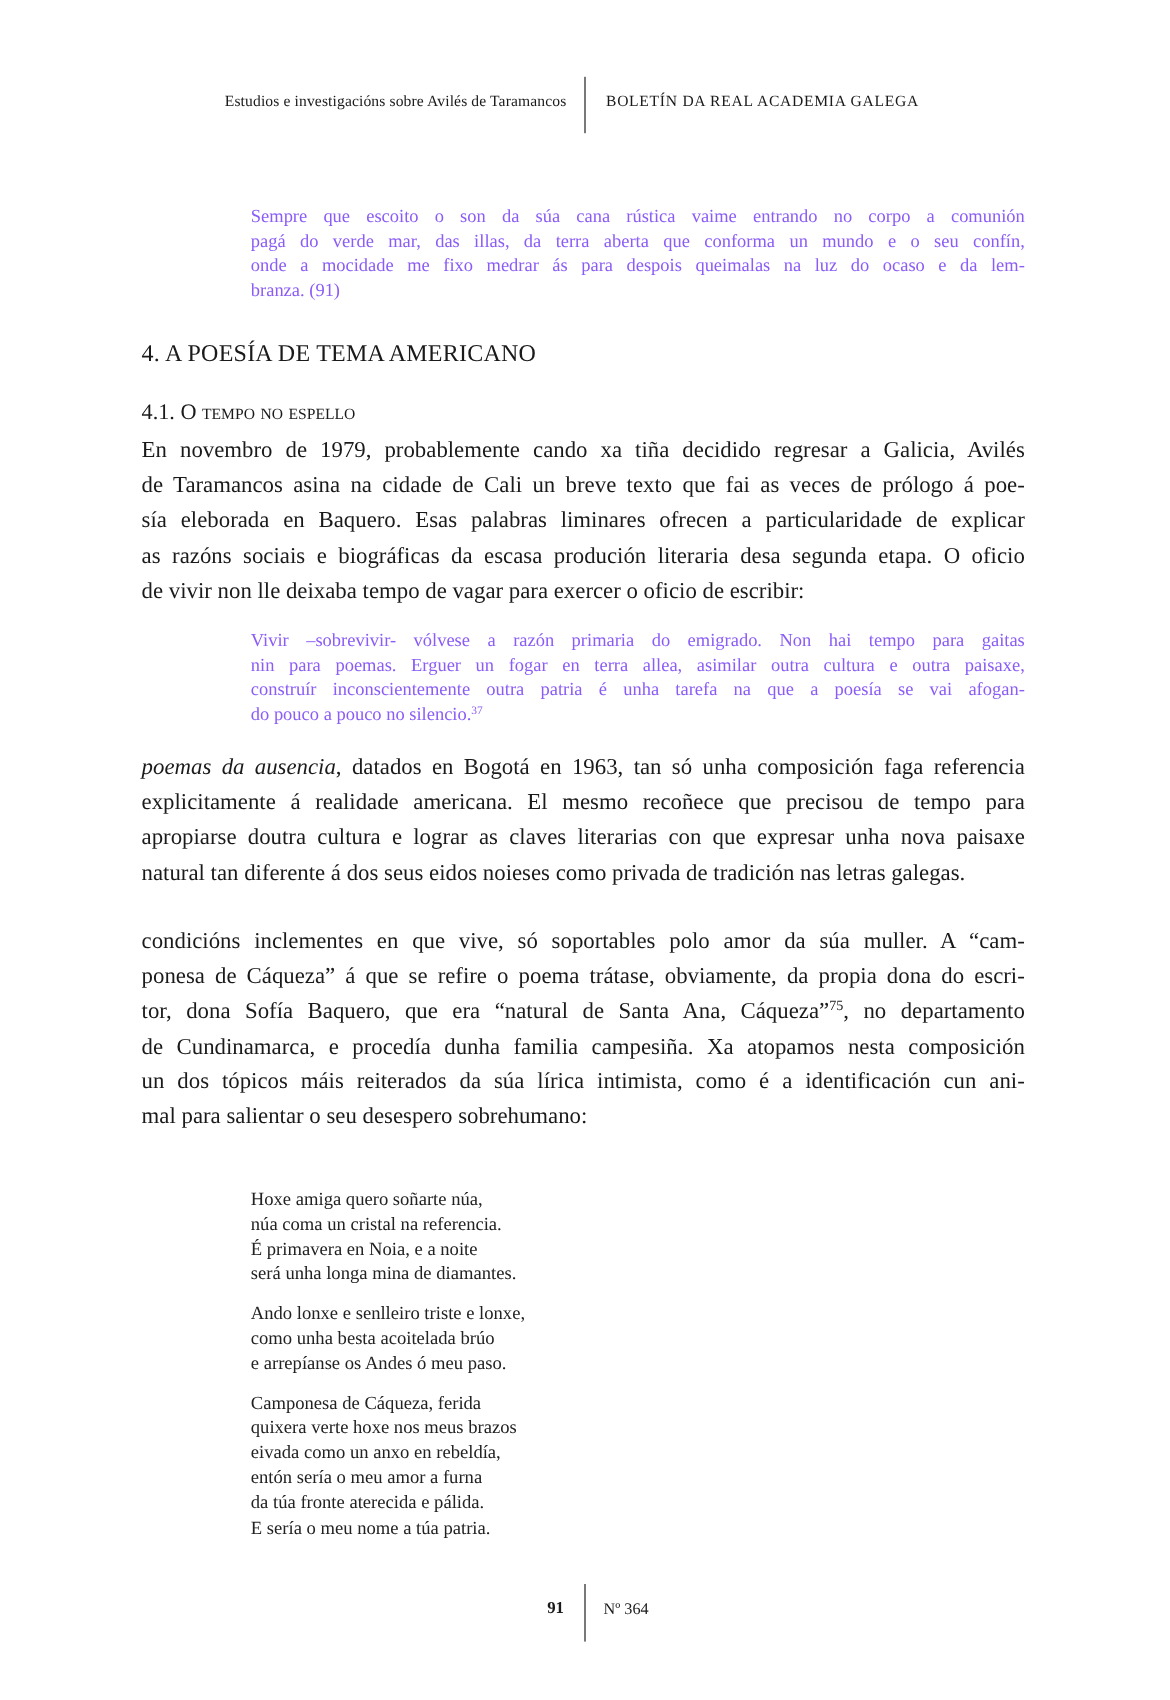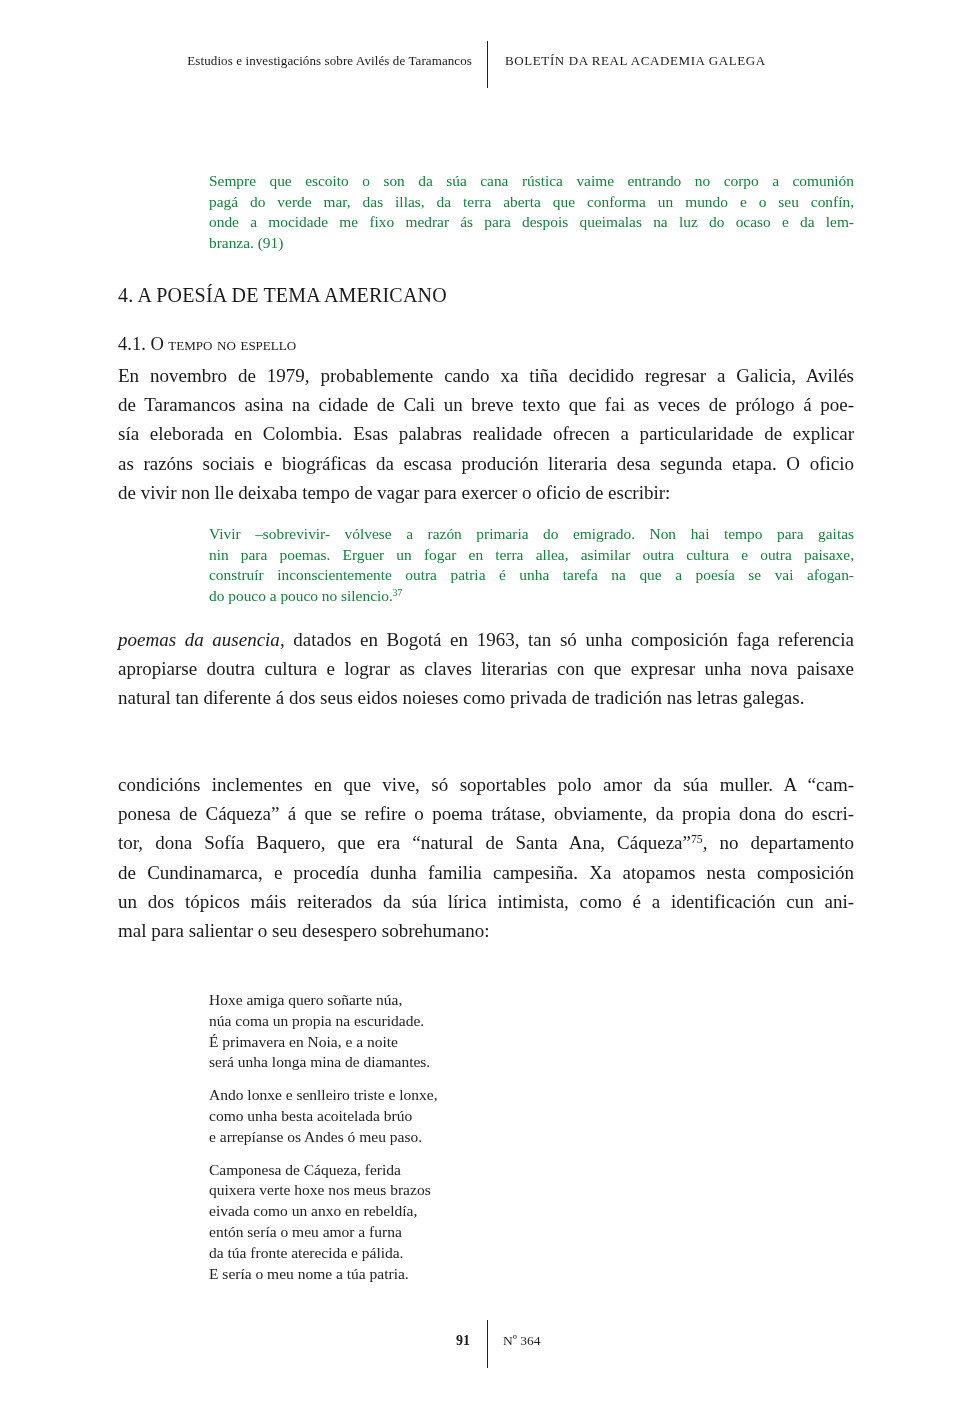--- a/index.html
+++ b/index.html
@@ -1,22 +1,22 @@
 <!DOCTYPE html>
 <html><head>
 <meta charset="utf-8">
 <style>
   html, body { margin: 0; padding: 0; background: #ffffff; }
   body { width: 975px; height: 1417px; position: relative; overflow: hidden; color: #1a1a1a; font-family: "Liberation Serif", "DejaVu Serif", serif; }
-  .header { position: absolute; top: 41px; left: 0; width: 975px; height: 48px; }
+  .header { position: absolute; top: 64px; left: 0; width: 975px; height: 48px; }
   .header-left { position: absolute; right: 503px; top: 12px; font-size: 13px; letter-spacing: 0.1px; white-space: nowrap; }
   .header-rule { position: absolute; left: 487px; top: 0; width: 1px; height: 47px; background: #222; }
   .header-right { position: absolute; left: 505px; top: 12px; font-size: 13px; letter-spacing: 0.6px; white-space: nowrap; }
 
-  .quote { position: absolute; left: 209px; width: 645px; font-size: 15.4px; line-height: 20.5px; text-align: justify; color: #15803d; }
+  .quote { position: absolute; left: 209px; width: 645px; font-size: 15.4px; line-height: 20.5px; text-align: justify; color: #8b5cf6; }
   .quote .ln { display: block; text-align: justify; text-align-last: justify; white-space: nowrap; }
   .quote .ln.last { text-align-last: left; }
 
   .h1 { position: absolute; left: 118px; top: 284px; font-size: 20px; letter-spacing: 0.2px; }
   .h2 { position: absolute; left: 118px; top: 334px; font-size: 18.5px; }
   .h2 .sc { font-variant: small-caps; }
 
   .body { position: absolute; left: 118px; width: 736px; font-size: 19px; line-height: 29.2px; color: #1a1a1a; }
   .body .ln { display: block; text-align: justify; text-align-last: justify; white-space: nowrap; height: 29.2px; }
   .body .ln.last { text-align-last: left; }
@@ -51,51 +51,52 @@
 
 <div class="h1">4. A POESÍA DE TEMA AMERICANO</div>
 <div class="h2">
   <span>4.1.</span>
   <span class="sc">O tempo no espello</span>
 </div>
 
 <div class="body" style="top:361px;">
   <span class="ln">En novembro de 1979, probablemente cando xa tiña decidido regresar a Galicia, Avilés</span>
   <span class="ln">de Taramancos asina na cidade de Cali un breve texto que fai as veces de prólogo á poe-</span>
-  <span class="ln">sía eleborada en Colombia. Esas palabras realidade ofrecen a particularidade de explicar</span>
+  <span class="ln">sía eleborada en Baquero. Esas palabras liminares ofrecen a particularidade de explicar</span>
   <span class="ln">as razóns sociais e biográficas da escasa produción literaria desa segunda etapa. O oficio</span>
   <span class="ln last">de vivir non lle deixaba tempo de vagar para exercer o oficio de escribir:</span>
 </div>
 
 <div class="quote" style="top:524px;">
   <span class="ln">Vivir –sobrevivir- vólvese a razón primaria do emigrado. Non hai tempo para gaitas</span>
   <span class="ln">nin para poemas. Erguer un fogar en terra allea, asimilar outra cultura e outra paisaxe,</span>
   <span class="ln">construír inconscientemente outra patria é unha tarefa na que a poesía se vai afogan-</span>
   <span class="ln last"><span>do pouco a pouco no silencio.</span><sup>37</sup></span>
 </div>
 
 <div class="body" style="top:625px;">
   <span class="ln"><i>poemas da ausencia</i><span>, datados en Bogotá en 1963, tan só unha composición faga referencia</span></span>
+  <span class="ln">explicitamente á realidade americana. El mesmo recoñece que precisou de tempo para</span>
   <span class="ln">apropiarse doutra cultura e lograr as claves literarias con que expresar unha nova paisaxe</span>
   <span class="ln last">natural tan diferente á dos seus eidos noieses como privada de tradición nas letras galegas.</span>
 </div>
 
 <div class="body" style="top:770px;">
   <span class="ln">condicións inclementes en que vive, só soportables polo amor da súa muller. A “cam-</span>
   <span class="ln">ponesa de Cáqueza” á que se refire o poema trátase, obviamente, da propia dona do escri-</span>
   <span class="ln"><span>tor, dona Sofía Baquero, que era “natural de Santa Ana, Cáqueza”</span><sup>75</sup><span>, no departamento</span></span>
   <span class="ln">de Cundinamarca, e procedía dunha familia campesiña. Xa atopamos nesta composición</span>
   <span class="ln">un dos tópicos máis reiterados da súa lírica intimista, como é a identificación cun ani-</span>
   <span class="ln last">mal para salientar o seu desespero sobrehumano:</span>
 </div>
 
 <div class="poem" style="top:990px;">
   <div class="stanza">
     <span class="verse">Hoxe amiga quero soñarte núa,</span>
-    <span class="verse">núa coma un propia na escuridade.</span>
+    <span class="verse">núa coma un cristal na referencia.</span>
     <span class="verse">É primavera en Noia, e a noite</span>
     <span class="verse">será unha longa mina de diamantes.</span>
   </div>
   <div class="stanza">
     <span class="verse">Ando lonxe e senlleiro triste e lonxe,</span>
     <span class="verse">como unha besta acoitelada brúo</span>
     <span class="verse">e arrepíanse os Andes ó meu paso.</span>
   </div>
   <div class="stanza">
     <span class="verse">Camponesa de Cáqueza, ferida</span>

